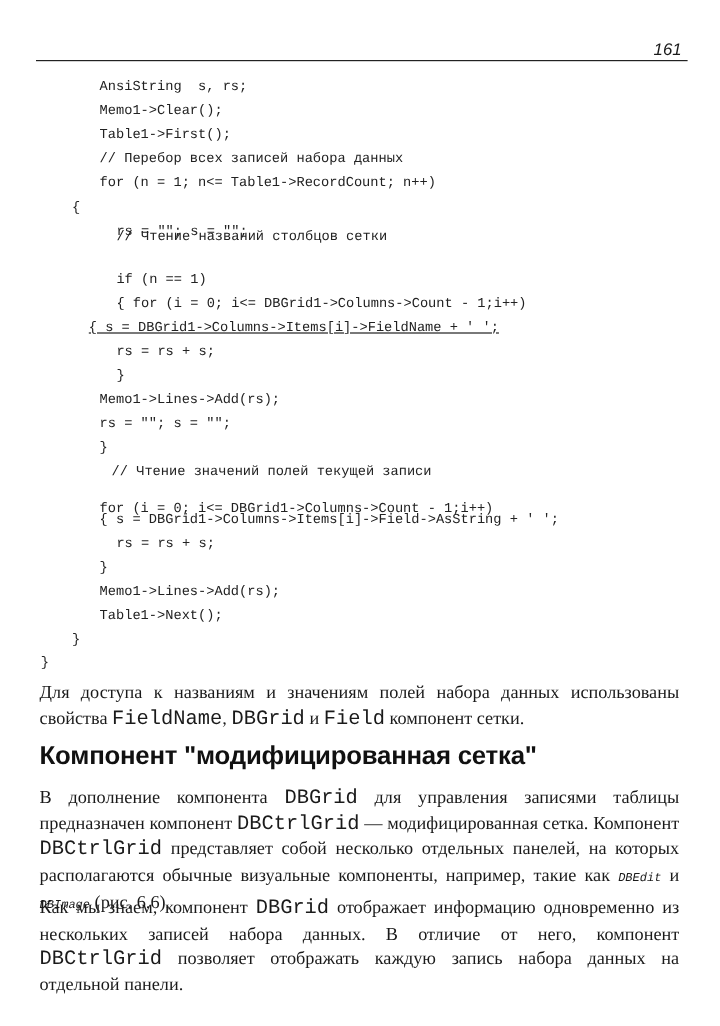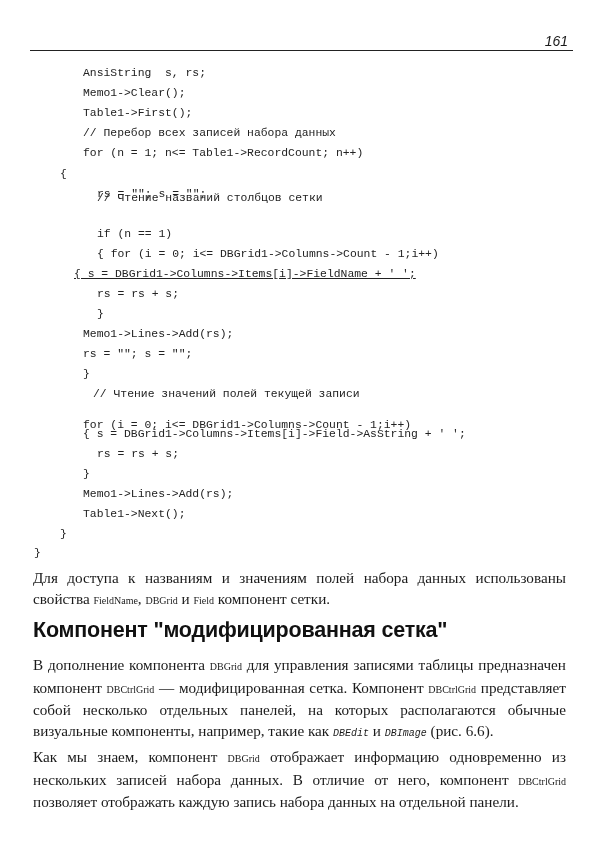--- a/index.html
+++ b/index.html
@@ -19,21 +19,21 @@
   }
   .code {
     position:absolute; left:0; top:0;
     font-family:"Liberation Mono", monospace; font-size:11.4px; color:#222;
   }
   .code .ln { position:absolute; white-space:pre; line-height:14px; }
   .prose {
     position:absolute; font-family:"Liberation Serif", serif; font-size:15.2px;
     line-height:20.5px; color:#1a1a1a; text-align:justify; text-align-last:left;
   }
-  .prose .m { font-family:Liberation Serif, serif; font-size:10px; }
+  .prose .m { font-family:Liberation Mono, monospace; font-size:17px; }
   .prose .mi { font-family:"Liberation Mono", monospace; font-size:10px; font-style:italic; }
   .h2 {
     position:absolute; left:33px; top:618px;
     font-family:"Liberation Sans", sans-serif; font-weight:bold; font-size:21.5px; color:#111;
     letter-spacing:-0.2px;
   }
 </style>
 </head>
 <body>
 

